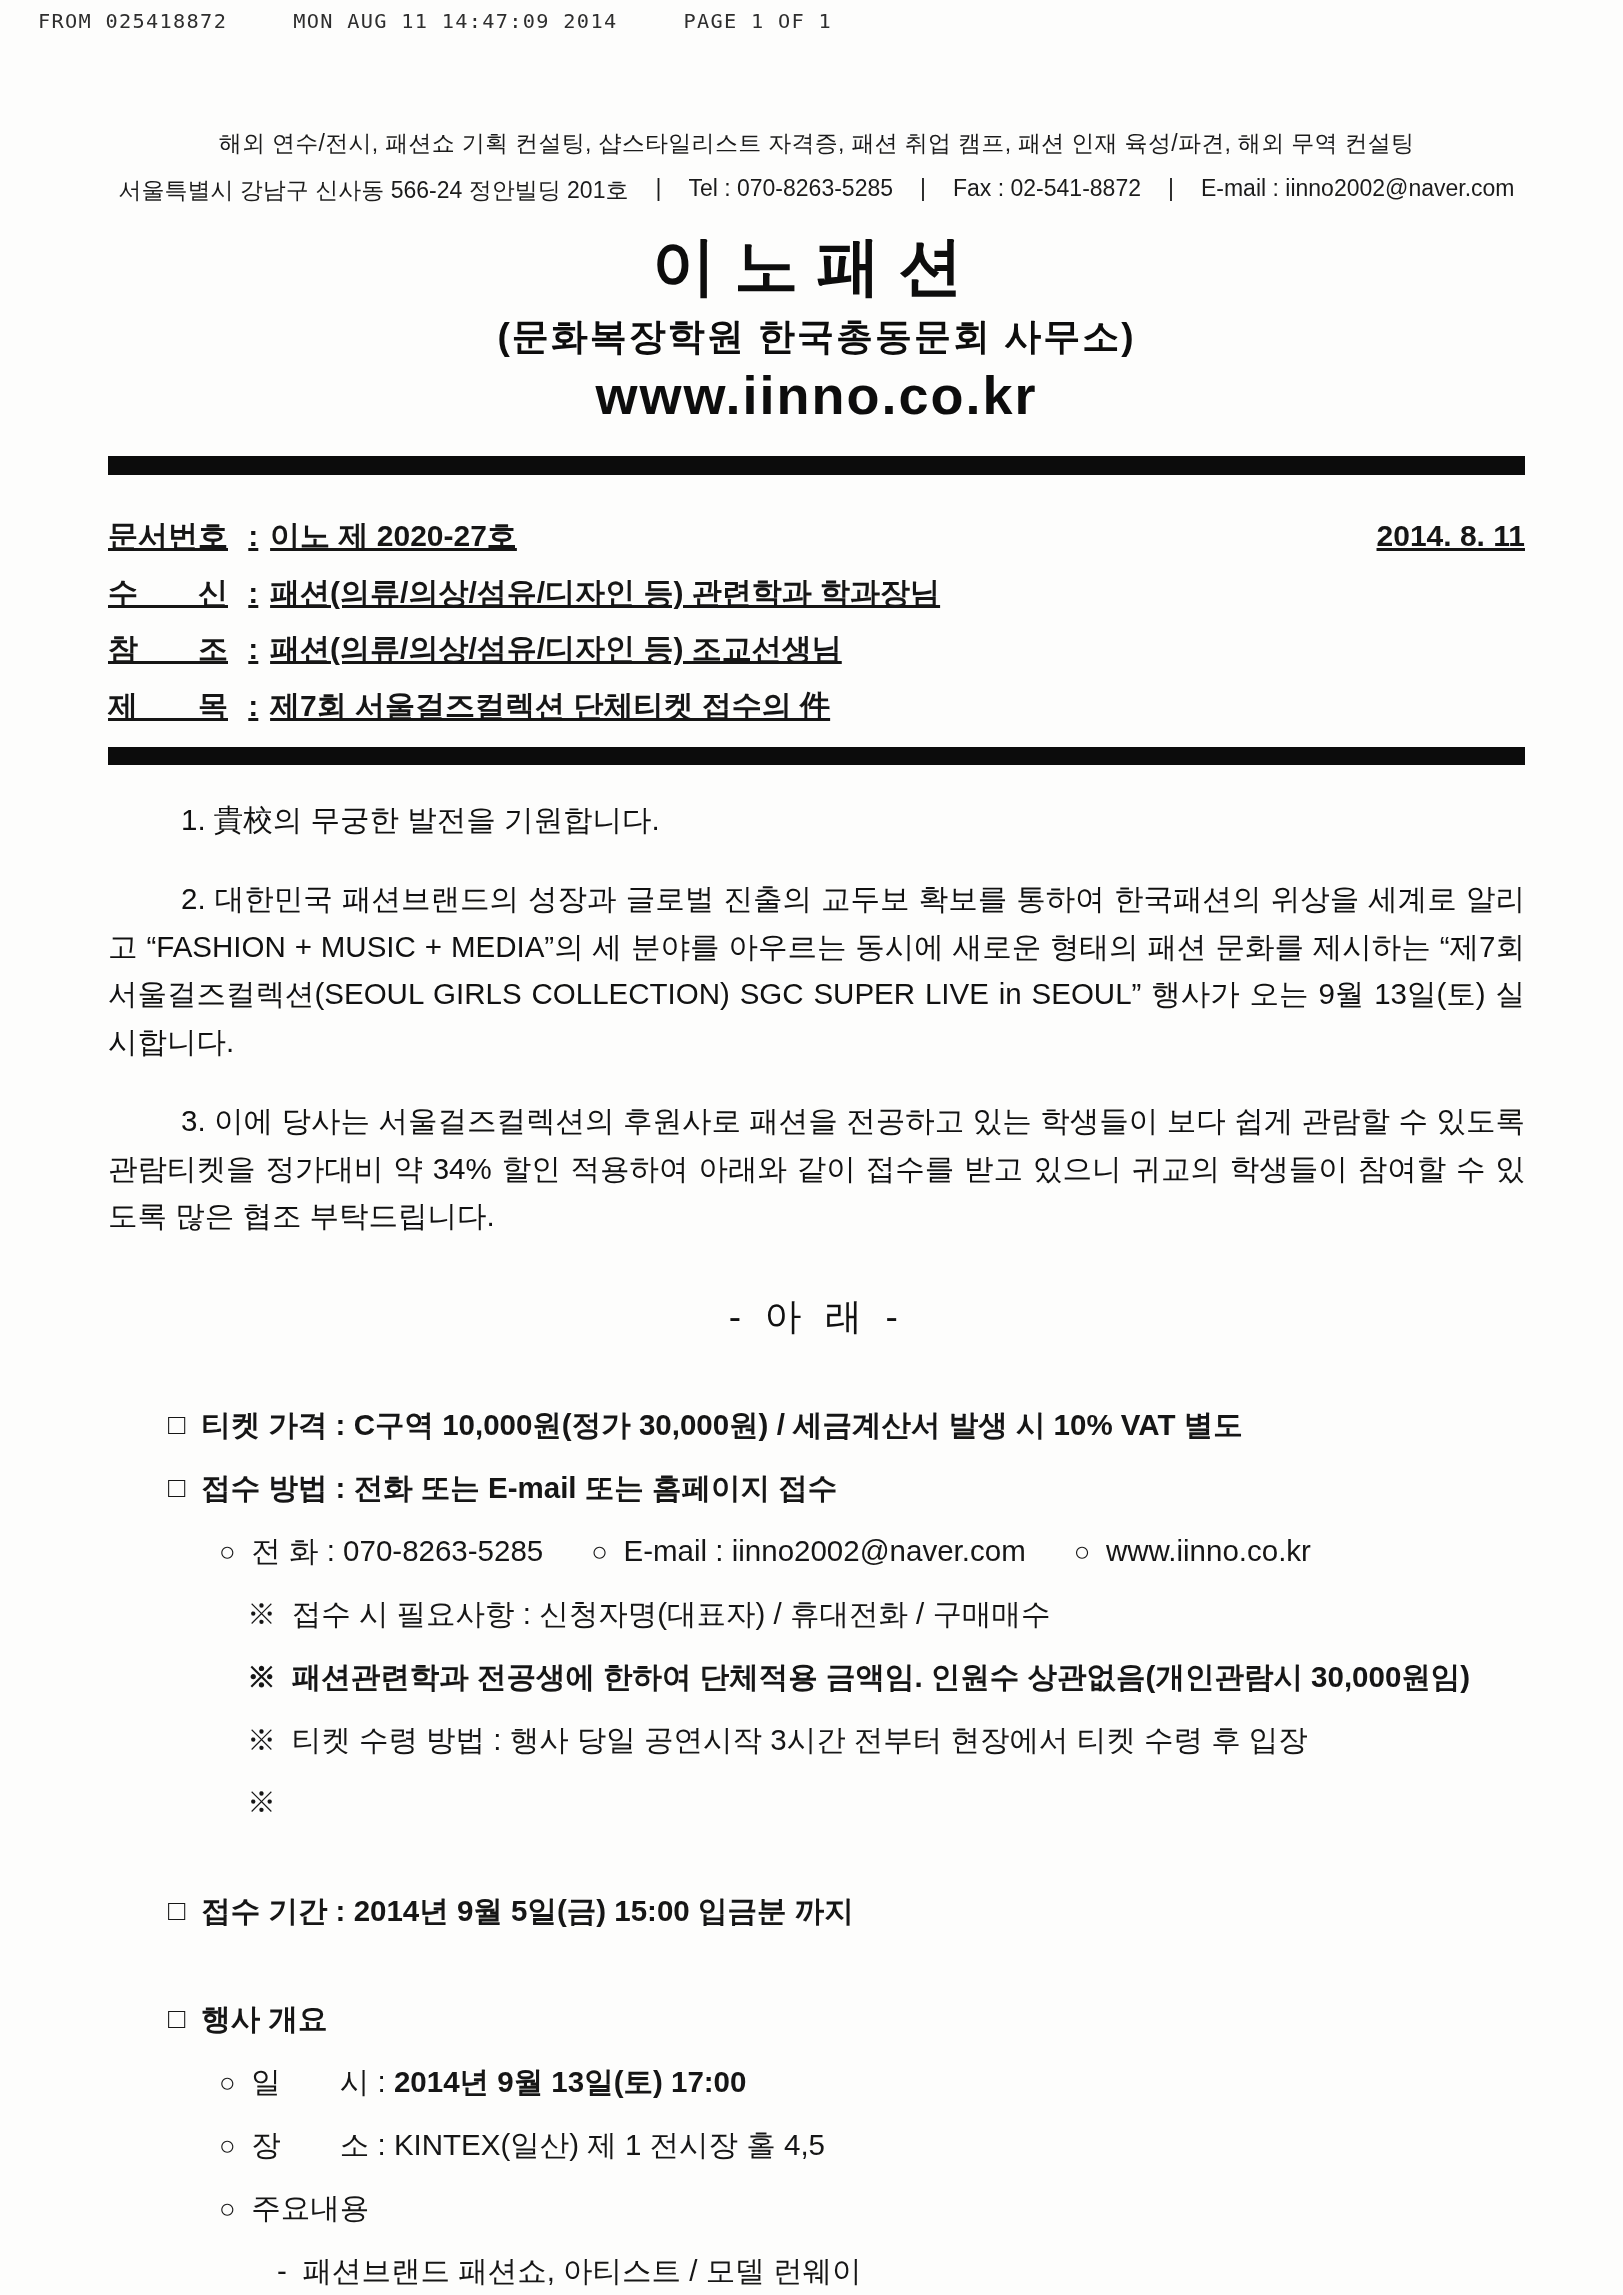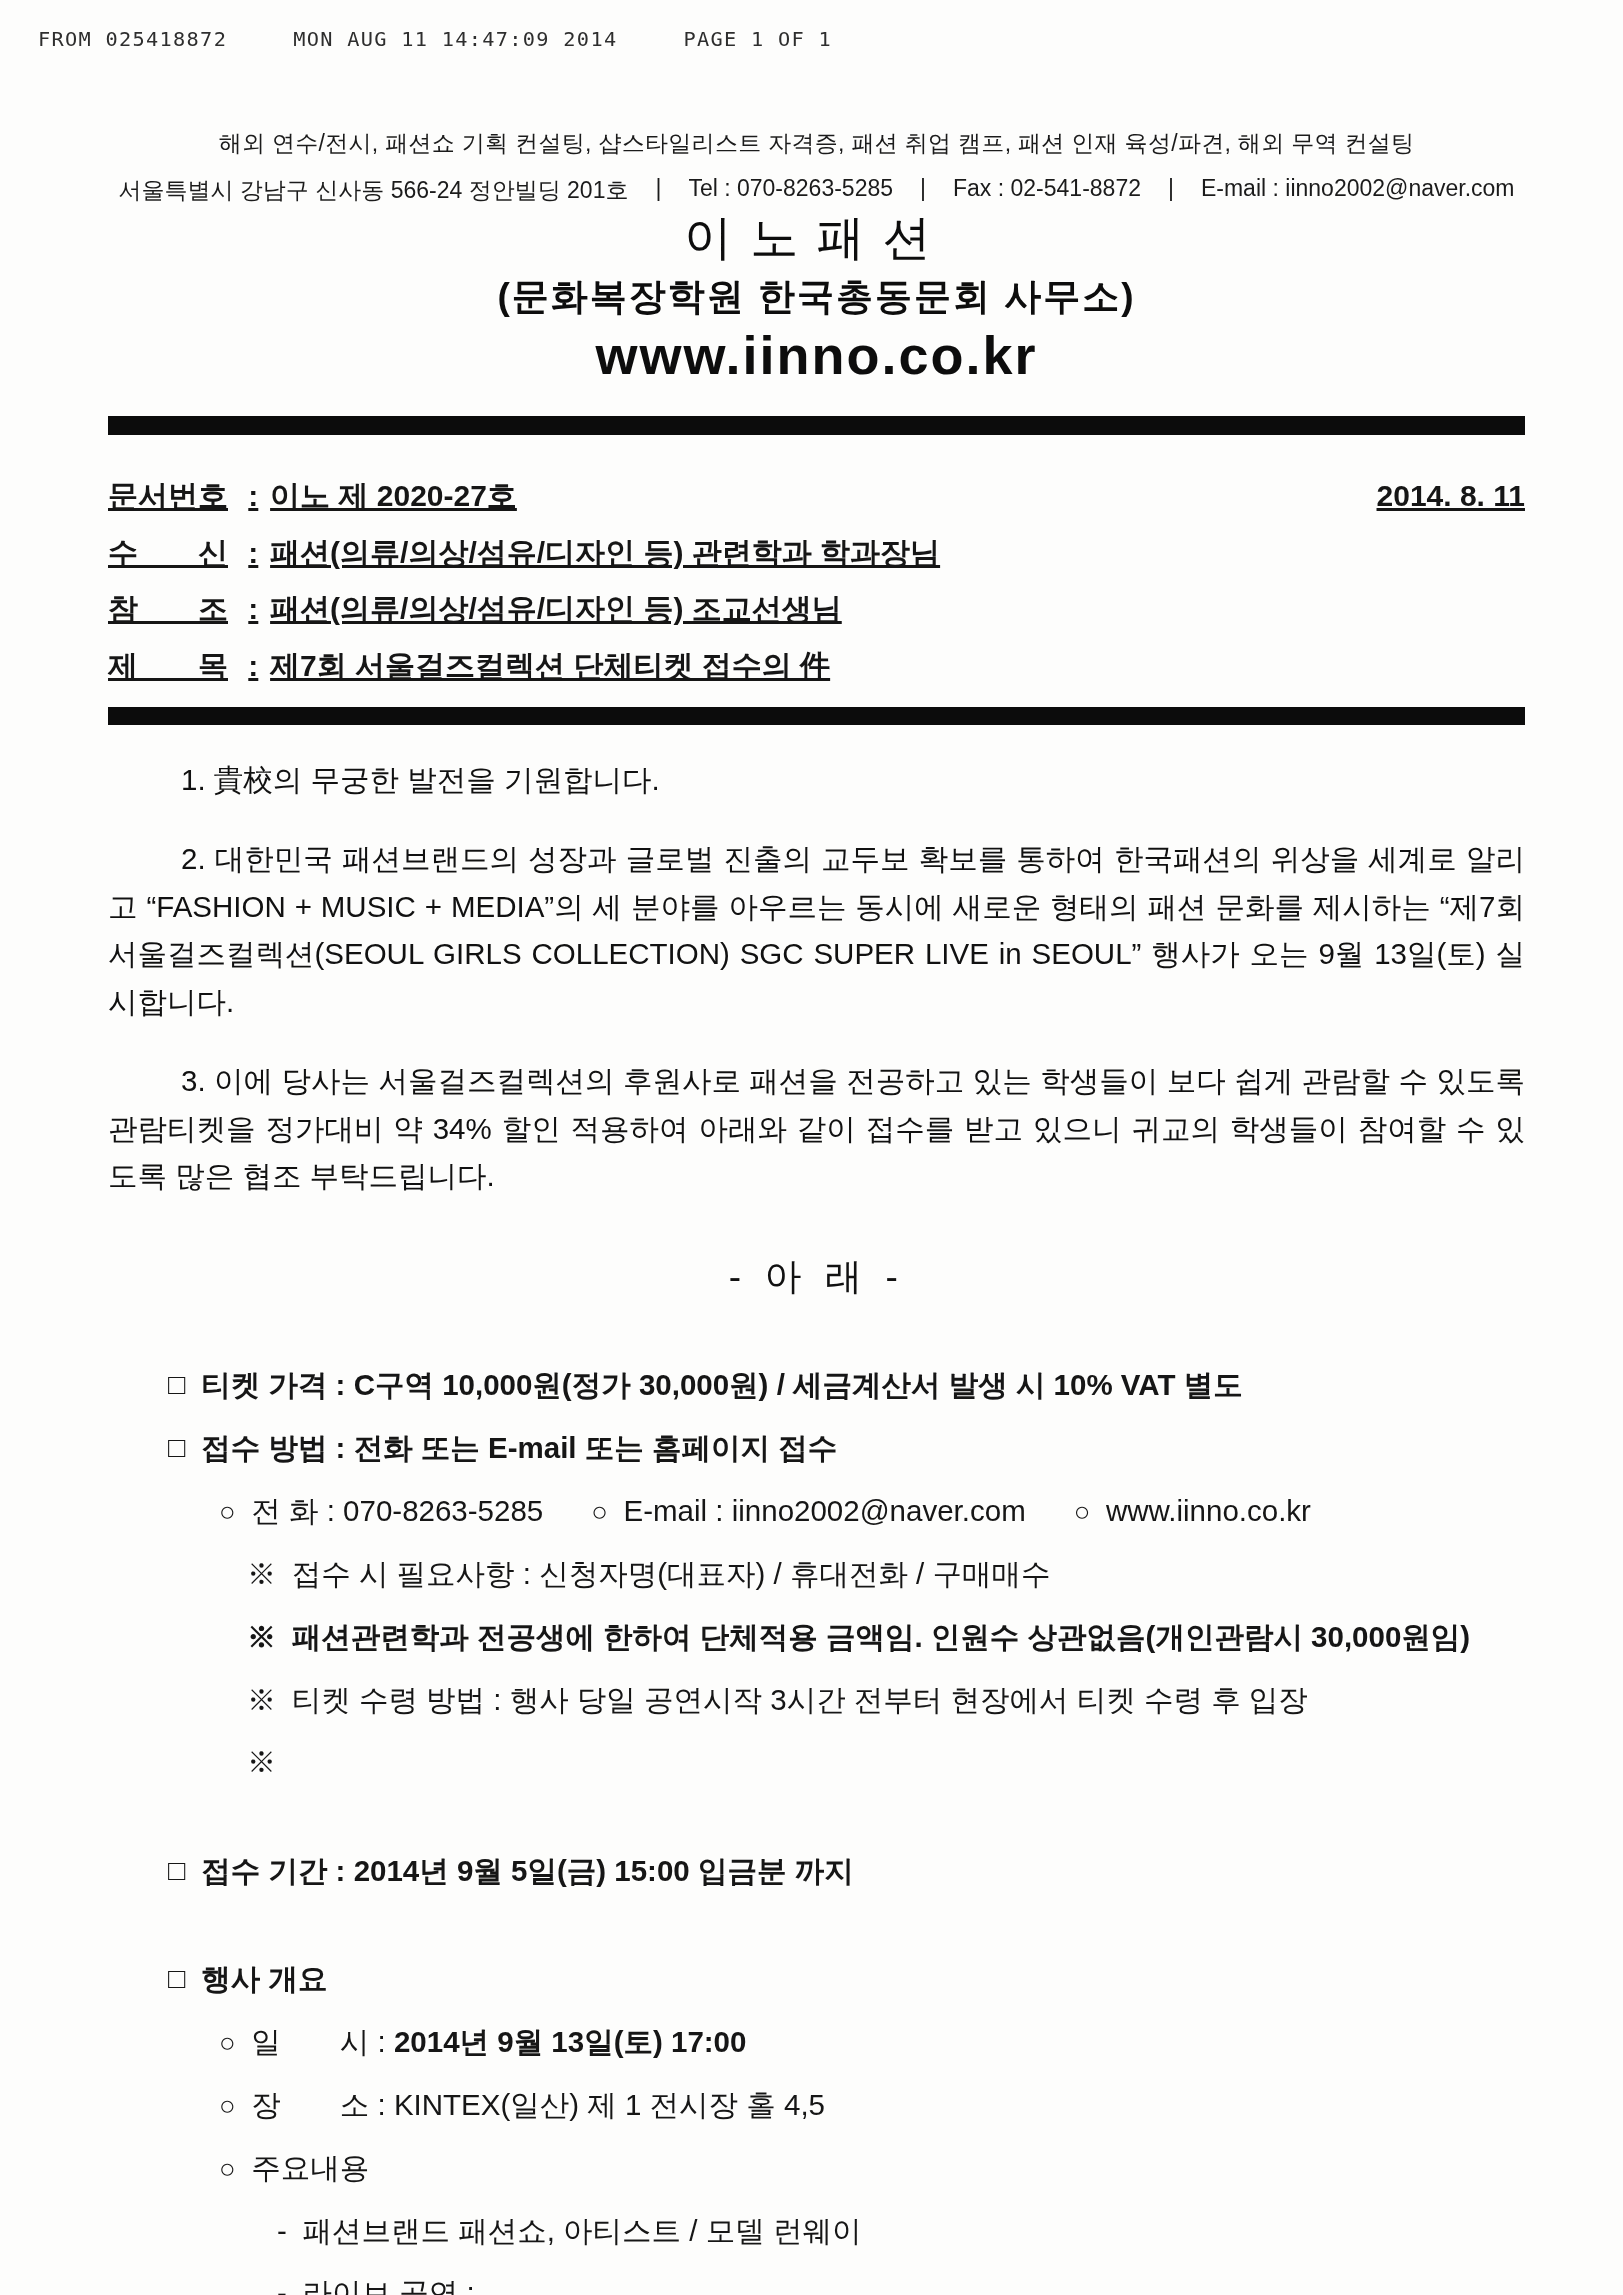--- a/index.html
+++ b/index.html
@@ -3,32 +3,32 @@
 <meta charset="utf-8">
 <style>
   * { margin:0; padding:0; box-sizing:border-box; }
   html,body { background:#e8e8e8; }
   body { font-family:"Liberation Sans", sans-serif; color:#161616; }
   .page {
     position:relative; width:1623px; height:2295px;
     background:#fdfdfc; overflow:hidden; margin:0 auto;
   }
   .fax-header {
-    position:absolute; top:27px; left:38px;
+    position:absolute; top:9px; left:38px;
     display:flex; gap:66px;
     font-family:"DejaVu Sans Mono", monospace;
     font-size:20.3px; letter-spacing:1.3px; color:#2e2e2e;
   }
   .content { padding:0 98px 0 108px; }
 
   
   .letterhead { margin-top:128px; text-align:center; }
   .services { font-size:23px; letter-spacing:0.3px; color:#1b1b1b; }
   .addr-line { margin-top:15.7px; font-size:23px; display:flex; justify-content:center; gap:27px; color:#1b1b1b; }
-  .company-name { font-size:48px; font-weight:normal; letter-spacing:18.3px; color:#0d0d0d; }
+  .company-name { margin-top:17px; font-size:64px; font-weight:bold; letter-spacing:18.3px; color:#0d0d0d; }
   .company-sub { margin-top:2.6px; font-size:37px; font-weight:bold; letter-spacing:2px; color:#0d0d0d; }
   .company-web { margin-top:1.3px; font-size:54px; font-weight:bold; letter-spacing:2px; color:#0d0d0d; }
 
   
   .bar { height:19.7px; background:#0c0c0c; }
   .bar.top { margin-top:30px; }
   .bar.bottom { margin-top:19.7px; height:18.3px; }
 
   
   .doc-rows { margin-top:10.5px; font-size:30px; font-weight:bold; }

